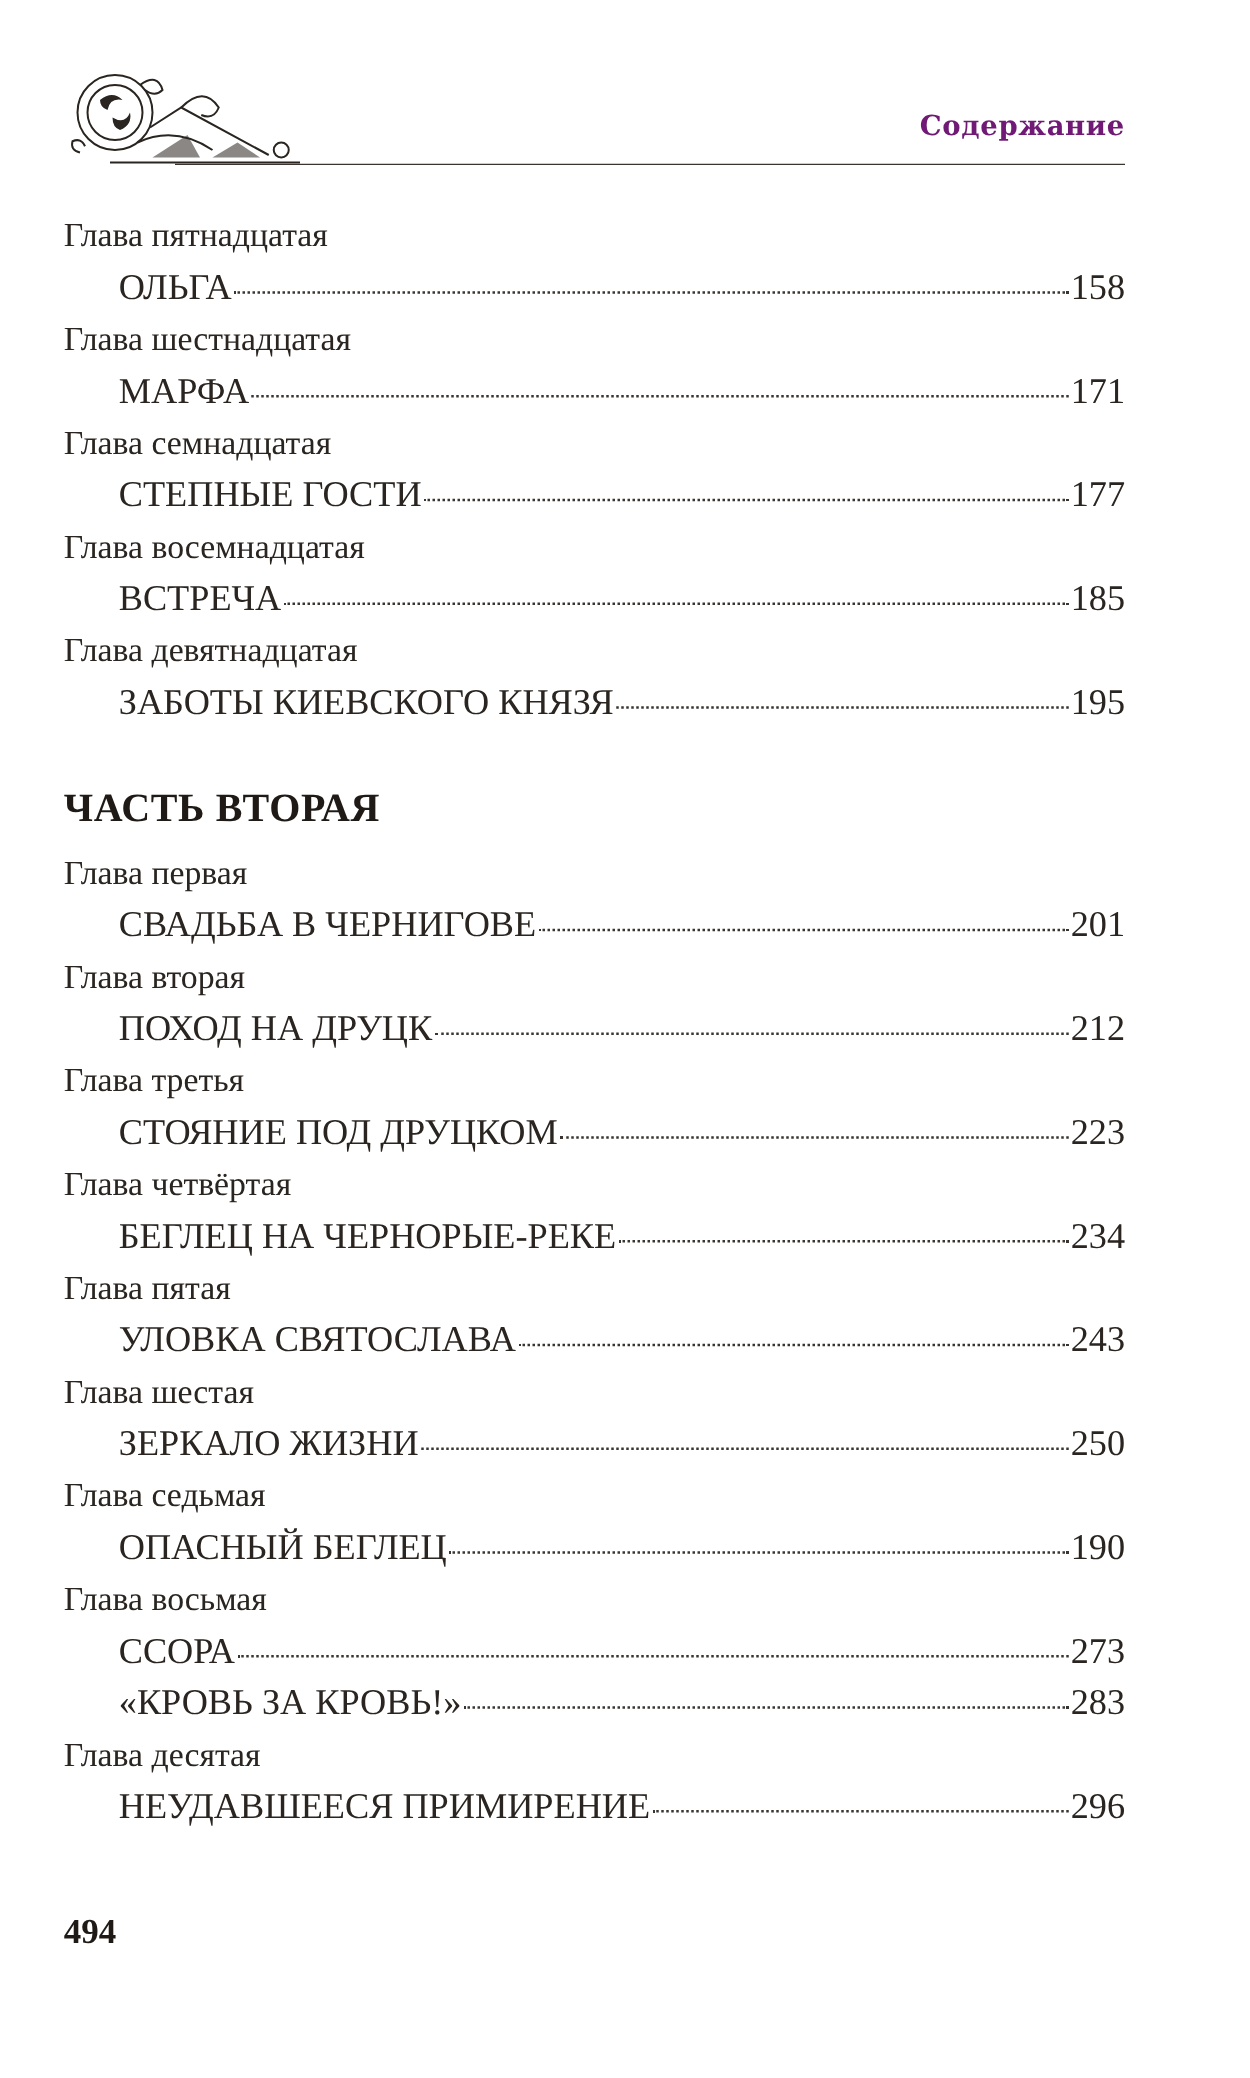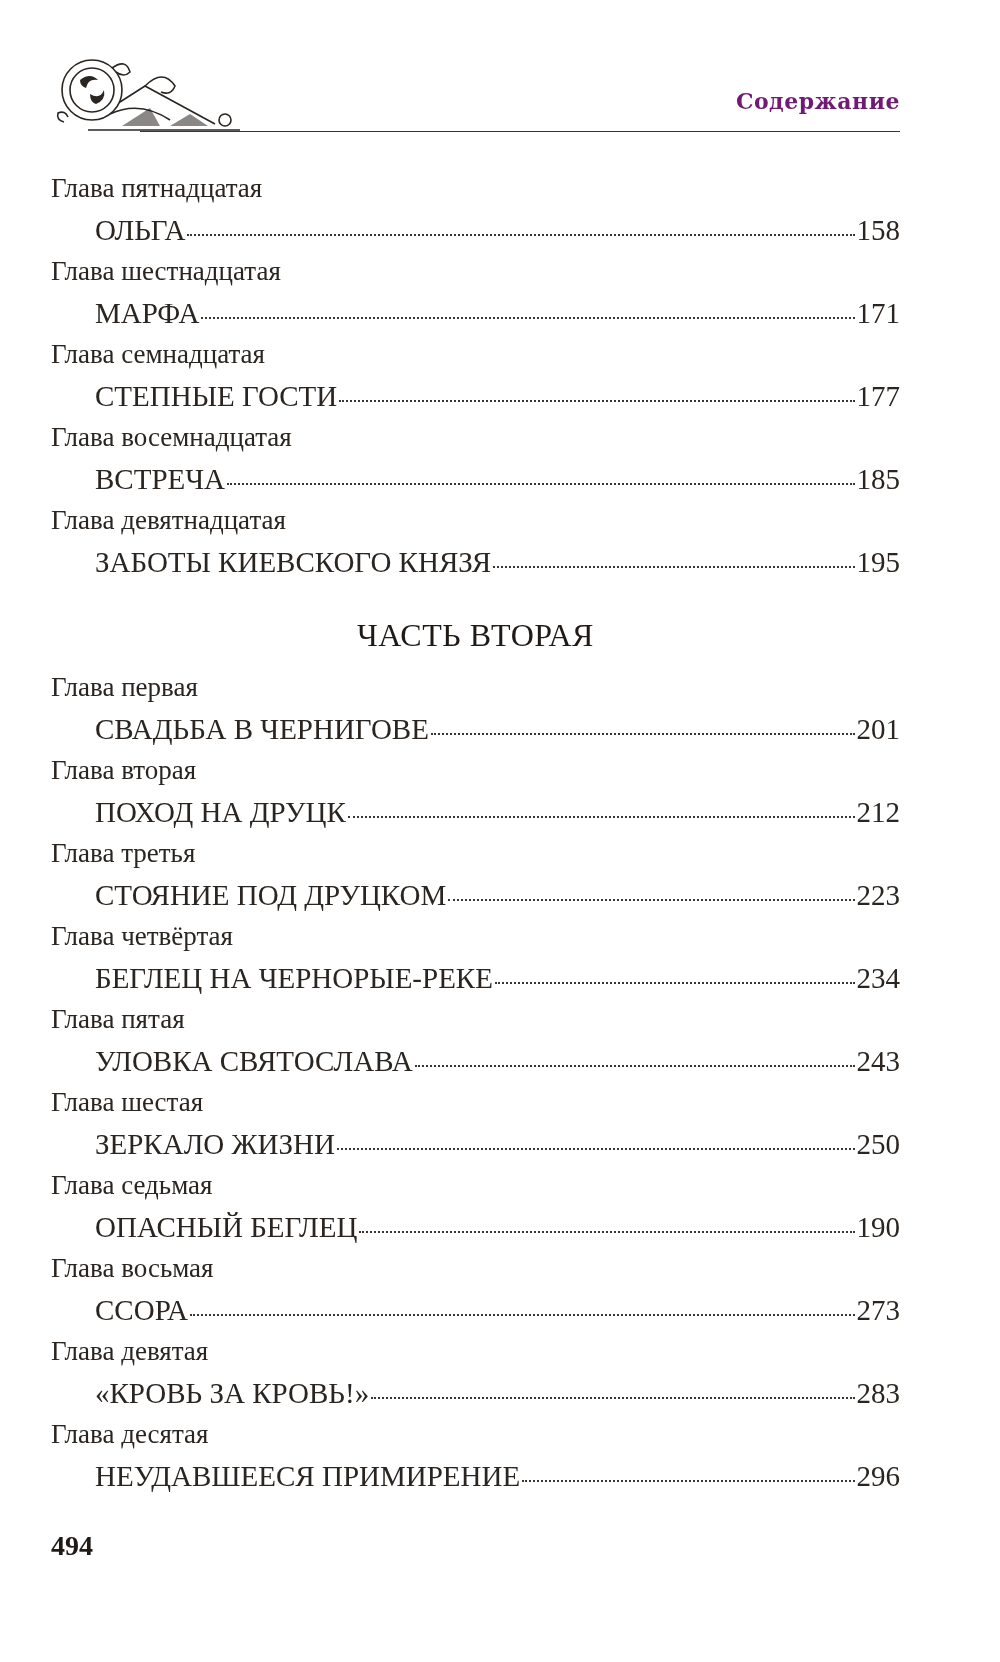--- a/index.html
+++ b/index.html
@@ -70,25 +70,24 @@
       height: 0;
       border-bottom: 2.5px dotted #3a3530;
       position: relative;
       top: -4px;
     }
     .entry .page {
       flex: 0 0 auto;
       text-align: center;
     }
     .part-title {
-      text-align: center;
-      font-weight: normal;
+      font-weight: bold;
       font-size: 32px;
       line-height: 44px;
-      margin-top: 30px;
+      margin-top: 41px;
       margin-bottom: 10px;
       letter-spacing: 0.5px;
       color: #1f1a16;
     }
     .folio {
       position: absolute;
       left: 51px;
       top: 1530px;
       font-weight: bold;
       font-size: 28px;
@@ -211,21 +210,20 @@
       <span class="page">190</span>
     </div>
 
     <div class="chapter-label">Глава восьмая</div>
     <div class="entry">
       <span class="title">ССОРА</span>
       <span class="leader"></span>
       <span class="page">273</span>
     </div>
 
-    <div class="chapter-label">Глава девятая</div>
     <div class="entry">
       <span class="title">«КРОВЬ ЗА КРОВЬ!»</span>
       <span class="leader"></span>
       <span class="page">283</span>
     </div>
 
     <div class="chapter-label">Глава десятая</div>
     <div class="entry">
       <span class="title">НЕУДАВШЕЕСЯ ПРИМИРЕНИЕ</span>
       <span class="leader"></span>

